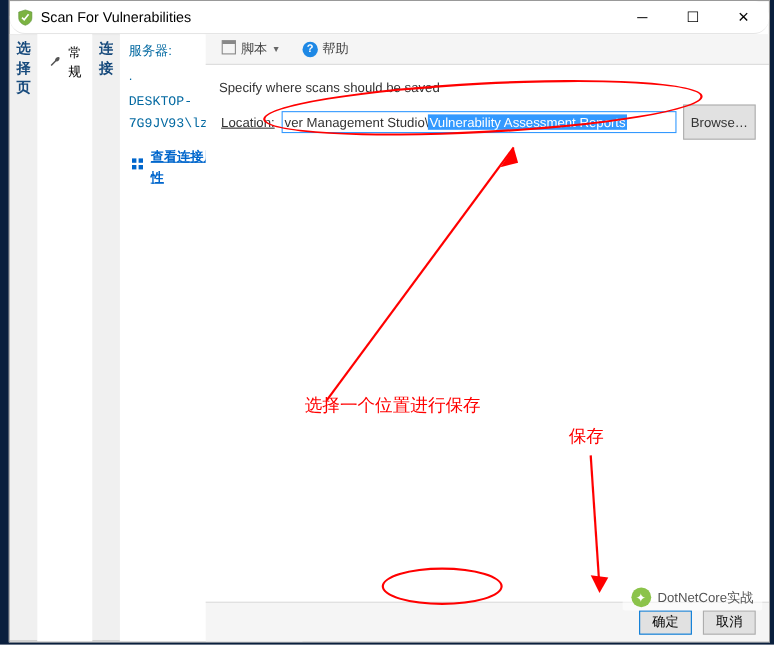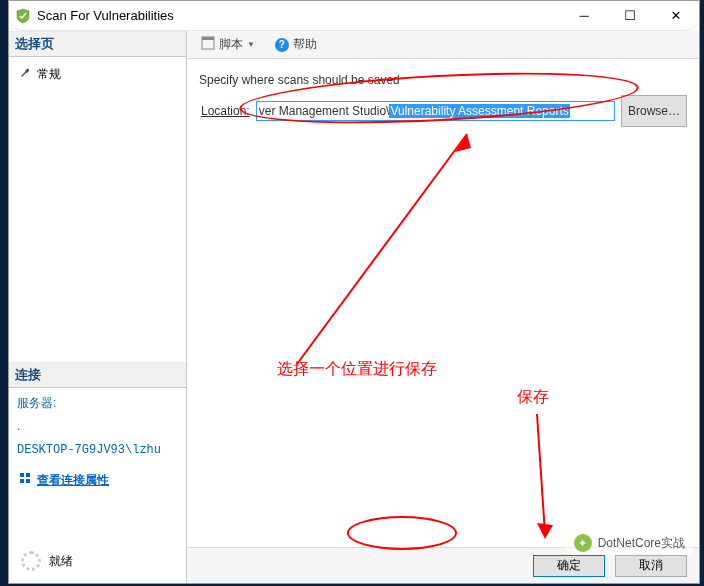--- a/index.html
+++ b/index.html
@@ -17,21 +17,21 @@
     display: inline-flex; align-items: center; justify-content: center;
   }
   .titlebar .title { flex: 1; color: #000; font-size: 13px; }
   .titlebar .winbtn {
     width: 46px; height: 30px; display: inline-flex; align-items: center; justify-content: center;
     color: #000; font-size: 13px;
   }
   .body { display: flex; height: calc(100% - 30px); }
   .sidebar {
     width: 178px; background: #f5f5f5; border-right: 1px solid #c9c9c9;
-    display: flex; flex-direction: column;
+    display: flex; flex-direction: row;
   }
   .section-head {
     font-weight: bold; font-size: 13px; color: #174a7c;
     padding: 3px 6px; border-bottom: 1px solid #c9c9c9; background: #f0f0f0;
     border-top: 1px solid #e9e9e9;
   }
   .section-body { padding: 6px 8px; background: #fff; }
   .nav-item { display: flex; align-items: center; gap: 6px; padding: 3px 2px; color: #000; }
   .link { color: #0066cc; text-decoration: underline; font-weight: bold; }
   .spacer { flex: 1; background: #fff; }
@@ -65,21 +65,21 @@
   .browse-btn {
     height: 32px; padding: 0 6px; background: #e1e1e1; border: 1px solid #adadad;
     font-family: "Courier New", monospace; font-size: 12px;
     display: inline-flex; align-items: center;
   }
   .bottom-bar {
     height: 36px; border-top: 1px solid #dcdcdc; background: #f5f5f5;
     display: flex; align-items: center; justify-content: flex-end; gap: 10px; padding: 0 12px;
   }
   .dlg-btn {
-    height: 22px; width: 72px; background: #e1e1e1; border: 1px solid #adadad;
+    height: 22px; width: 48px; background: #e1e1e1; border: 1px solid #adadad;
     display: inline-flex; align-items: center; justify-content: center; font-size: 12px;
   }
   .dlg-btn.primary { border: 1px solid #0078d7; }
 
   
   .ellipse {
     position: absolute; border: 2px solid #ff0000; border-radius: 50%; pointer-events: none;
   }
   .anno-text { position: absolute; color: #ff0000; font-size: 16px; font-family: "Microsoft YaHei", sans-serif; pointer-events: none; }
   svg.anno-arrow { position: absolute; pointer-events: none; }

